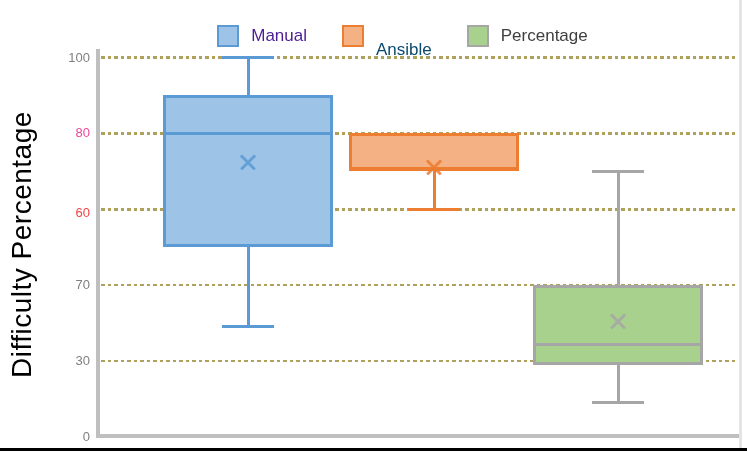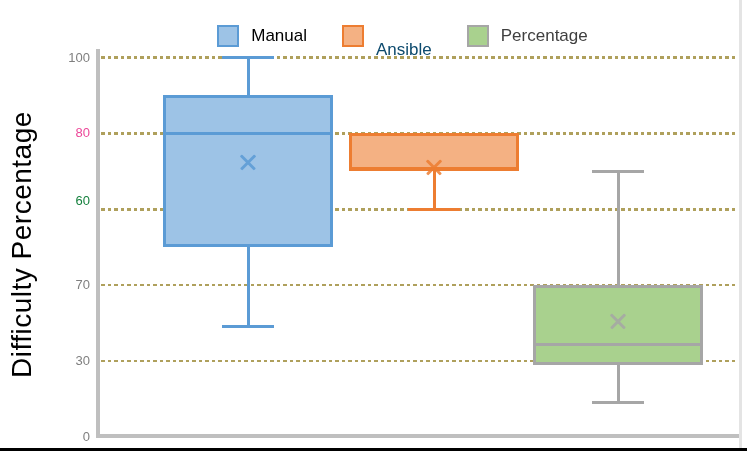--- a/index.html
+++ b/index.html
@@ -40,21 +40,21 @@
   .mean-x .xbar.b { transform: rotate(-45deg); }
 </style>
 </head>
 <body>
 
 <div id="chart">
   <div class="y-title">Difficulty Percentage</div>
   <div class="legend" id="legend">
       <div class="legend-item">
         <div class="legend-swatch" style="background: rgb(157, 195, 230); border-color: rgb(91, 155, 213);"></div>
-        <span class="legend-label" style="color: #000000;">Manual</span>
+        <span class="legend-label" style="color: #4c1d95;">Manual</span>
       </div>
       <div class="legend-item">
         <div class="legend-swatch" style="background: rgb(244, 177, 131); border-color: rgb(237, 125, 49);"></div>
         <span class="legend-label" style="color: #0c4a6e; margin-top: 29px;">Ansible</span>
       </div>
       <div class="legend-item">
         <div class="legend-swatch" style="background: rgb(169, 209, 142); border-color: rgb(166, 166, 166);"></div>
         <span class="legend-label" style="color: rgb(63, 63, 63);">Percentage</span>
       </div>
     </div>
@@ -62,21 +62,21 @@
   <div class="axis-y"></div>
   <div class="axis-x"></div>
   <div class="right-border"></div>
   <div class="bottom-rule"></div>
 <div class="tick-label" style="top: 426px; color: rgb(127, 127, 127);">0</div>
     <div class="gridline" style="top: 359.85px; background: repeating-linear-gradient(90deg, rgb(175, 160, 92) 0px, rgb(175, 160, 92) 3.5px, rgba(0, 0, 0, 0) 3.5px, rgba(0, 0, 0, 0) 6.5px);"></div>
     <div class="tick-label" style="top: 350.1px; color: rgb(127, 127, 127);">30</div>
     <div class="gridline" style="top: 283.95px; background: repeating-linear-gradient(90deg, rgb(175, 160, 92) 0px, rgb(175, 160, 92) 3.5px, rgba(0, 0, 0, 0) 3.5px, rgba(0, 0, 0, 0) 6.5px);"></div>
     <div class="tick-label" style="top: 274.2px; color: rgb(127, 127, 127);">70</div>
     <div class="gridline" style="top: 208.05px; background: repeating-linear-gradient(90deg, rgb(175, 160, 92) 0px, rgb(175, 160, 92) 3.5px, rgba(0, 0, 0, 0) 3.5px, rgba(0, 0, 0, 0) 6.5px);"></div>
-    <div class="tick-label" style="top: 190px; color: #15803d;">60</div>
+    <div class="tick-label" style="top: 202px; color: #ef4444;">60</div>
     <div class="gridline" style="top: 132.15px; background: repeating-linear-gradient(90deg, rgb(175, 160, 92) 0px, rgb(175, 160, 92) 3.5px, rgba(0, 0, 0, 0) 3.5px, rgba(0, 0, 0, 0) 6.5px);"></div>
     <div class="tick-label" style="top: 122.4px; color: #ec4899;">80</div>
     <div class="gridline" style="top: 56.25px; background: repeating-linear-gradient(90deg, rgb(175, 160, 92) 0px, rgb(175, 160, 92) 3.5px, rgba(0, 0, 0, 0) 3.5px, rgba(0, 0, 0, 0) 6.5px);"></div>
     <div class="tick-label" style="top: 46.5px; color: rgb(127, 127, 127);">100</div>
     <div class="shape" style="left: 246.5px; top: 57.5px; width: 3px; height: 37.95px; background: rgb(91, 155, 213);"></div>
     <div class="shape" style="left: 222px; top: 56px; width: 52px; height: 3px; background: rgb(91, 155, 213);"></div>
     <div class="shape" style="left: 246.5px; top: 247.25px; width: 3px; height: 79.695px; background: rgb(91, 155, 213);"></div>
     <div class="shape" style="left: 222px; top: 325.445px; width: 52px; height: 3px; background: rgb(91, 155, 213);"></div>
     <div class="box" style="left: 163px; top: 95.45px; width: 164px; height: 145.8px; background: rgb(157, 195, 230); border-color: rgb(91, 155, 213); border-width: 3px;"></div>
     <div class="median" style="left: 166px; top: 131.9px; width: 164px; background: rgb(91, 155, 213);"></div>

